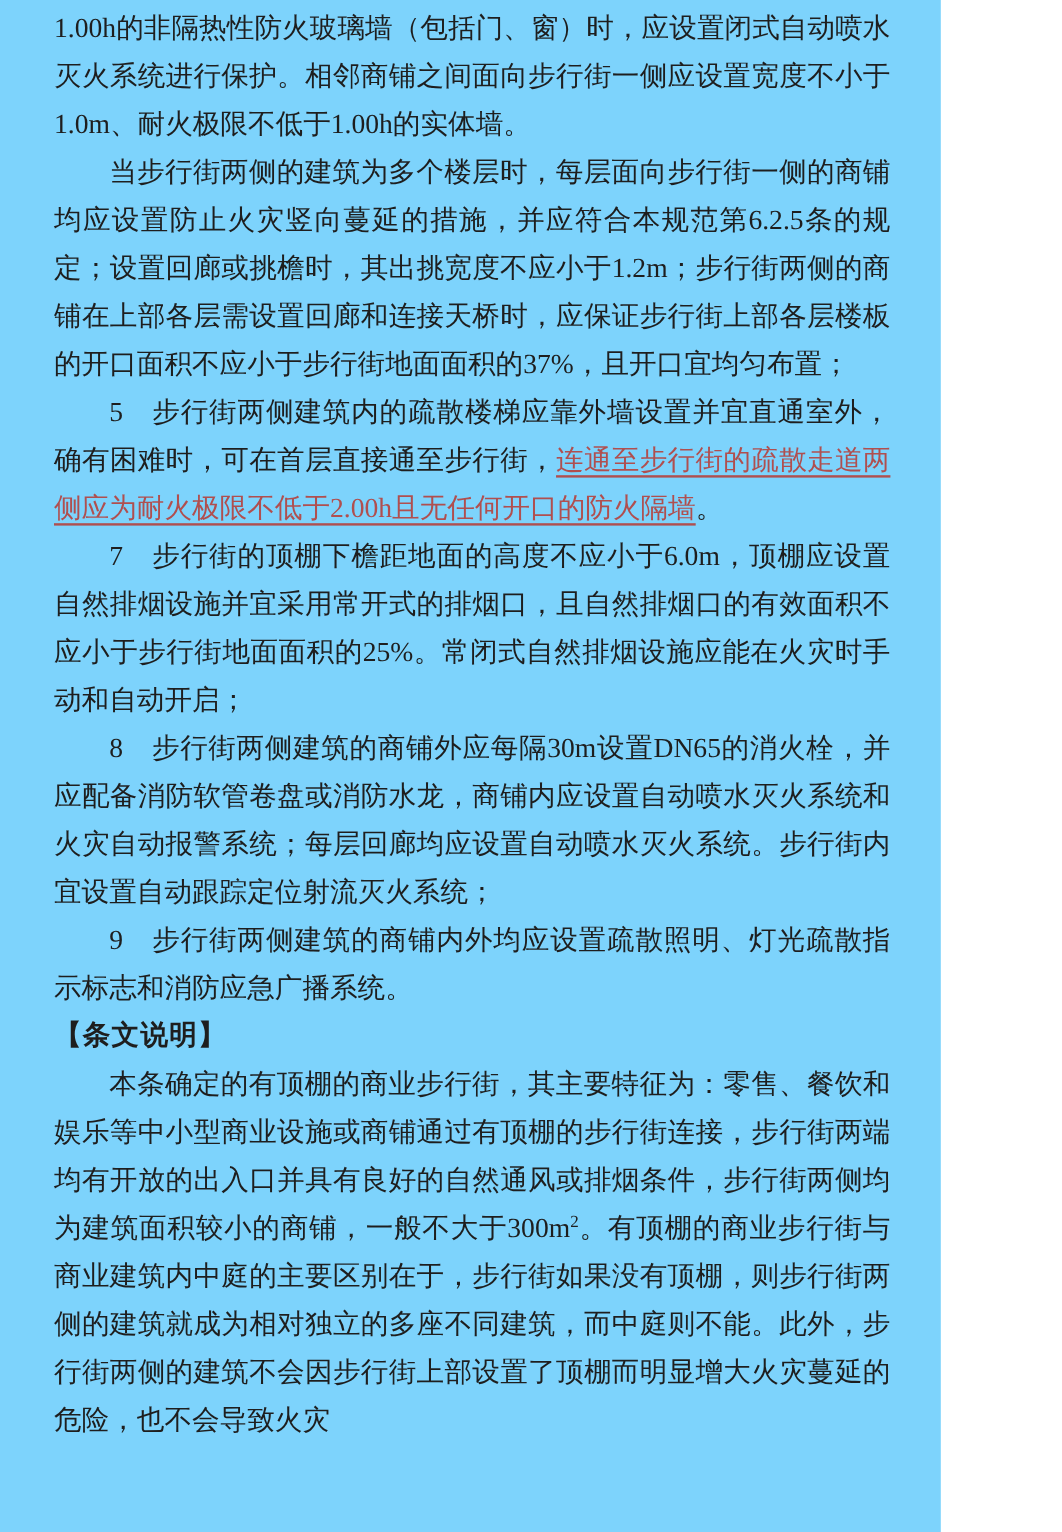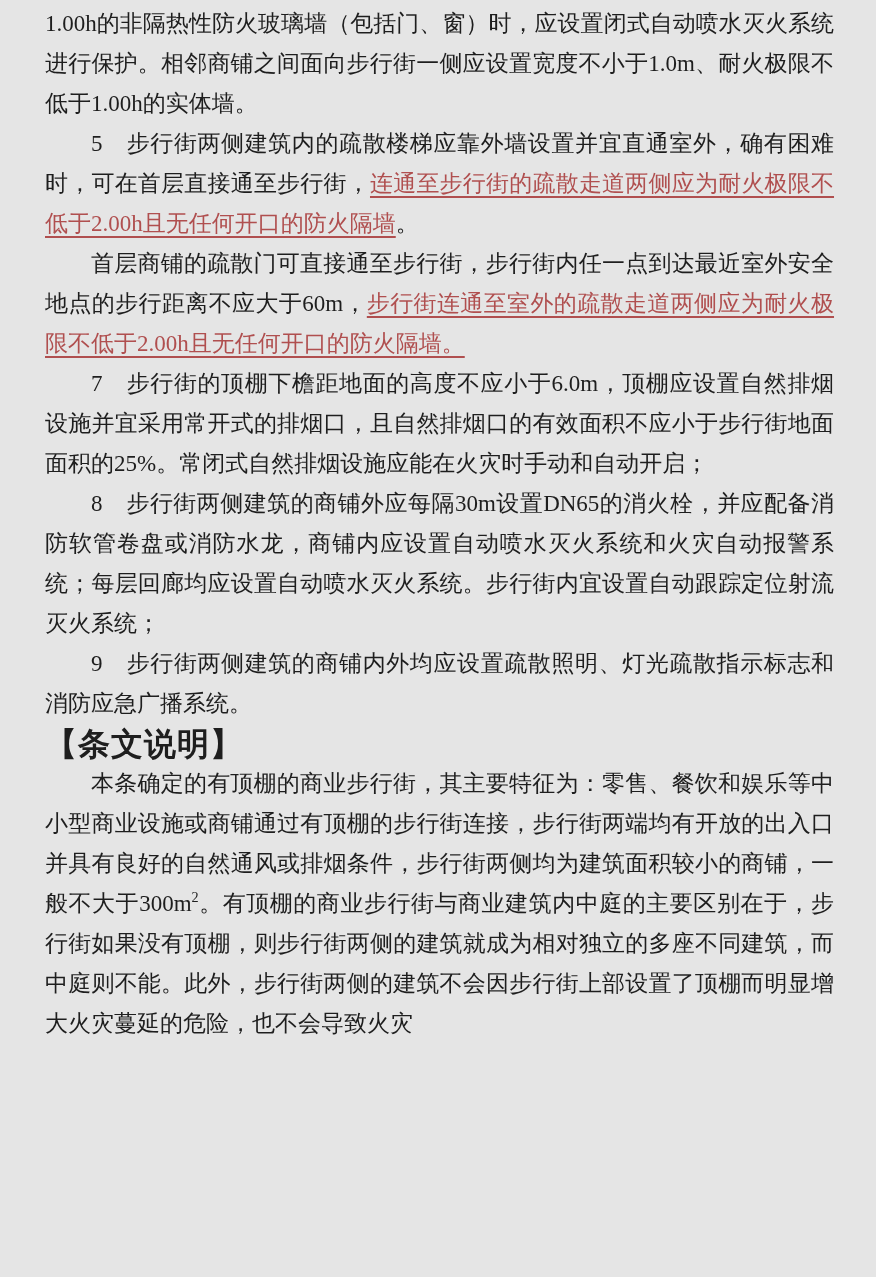--- a/index.html
+++ b/index.html
@@ -3,36 +3,36 @@
 <meta charset="utf-8">
 <style>
   html, body { margin: 0; padding: 0; }
   body {
     width: 885px; height: 1277px; overflow: hidden;
     background: #ffffff;
     position: relative;
   }
   .page {
     position: relative;
-    width: 876px; height: 1277px;
+    width: 784px; height: 1277px;
     box-sizing: border-box;
     padding: 4px 42px 0 45px;
-    background: #e5e5e5;
+    background: #7dd3fc;
     font-family: "Liberation Serif", "DejaVu Serif", serif;
     font-size: 23px;
     line-height: 40px;
     color: #1e1e1e;
   }
   .doc-body p { margin: 0; }
   p.body-para { text-align: justify; text-justify: inter-ideograph; }
   p.indent { text-indent: 2em; }
   p.heading {
-    font-family: Liberation Sans, sans-serif;
+    font-family: Liberation Mono, monospace;
     font-weight: 600;
-    font-size: 32px;
+    font-size: 23px;
     letter-spacing: 1px;
     text-align: left;
   }
   .seg-red {
     color: #b04f4f;
     text-decoration: underline;
     text-decoration-color: #b04f4f;
     text-decoration-thickness: 1.5px;
     text-underline-offset: 5px;
   }
@@ -48,22 +48,22 @@
   }
   
   .watermark { position: absolute; z-index: 5; }
 </style>
 </head>
 <body>
 
 <div class="page">
   <div class="doc-body">
       <p class="body-para"><span>1.00h的非隔热性防火玻璃墙（包括门、窗）时，应设置闭式自动喷水灭火系统进行保护。相邻商铺之间面向步行街一侧应设置宽度不小于1.0m、耐火极限不低于1.00h的实体墙。</span></p>
+      <p class="body-para indent"><span>当步行街两侧的建筑为多个楼层时，每层面向步行街一侧的商铺均应设置防止火灾竖向蔓延的措施，并应符合本规范第6.2.5条的规定；设置回廊或挑檐时，其出挑宽度不应小于1.2m；步行街两侧的商铺在上部各层需设置回廊和连接天桥时，应保证步行街上部各层楼板的开口面积不应小于步行街地面面积的37%，且开口宜均匀布置；</span></p>
       <p class="body-para indent"><span>5　步行街两侧建筑内的疏散楼梯应靠外墙设置并宜直通室外，确有困难时，可在首层直接通至步行街，</span><span class="seg-red">连通至步行街的疏散走道两侧应为耐火极限不低于2.00h且无任何开口的防火隔墙</span><span>。</span></p>
-      <p class="body-para indent"><span>首层商铺的疏散门可直接通至步行街，步行街内任一点到达最近室外安全地点的步行距离不应大于60m，</span><span class="seg-red">步行街连通至室外的疏散走道两侧应为耐火极限不低于2.00h且无任何开口的防火隔墙。</span></p>
       <p class="body-para indent"><span>7　步行街的顶棚下檐距地面的高度不应小于6.0m，顶棚应设置自然排烟设施并宜采用常开式的排烟口，且自然排烟口的有效面积不应小于步行街地面面积的25%。常闭式自然排烟设施应能在火灾时手动和自动开启；</span></p>
       <p class="body-para indent"><span>8　步行街两侧建筑的商铺外应每隔30m设置DN65的消火栓，并应配备消防软管卷盘或消防水龙，商铺内应设置自动喷水灭火系统和火灾自动报警系统；每层回廊均应设置自动喷水灭火系统。步行街内宜设置自动跟踪定位射流灭火系统；</span></p>
       <p class="body-para indent"><span>9　步行街两侧建筑的商铺内外均应设置疏散照明、灯光疏散指示标志和消防应急广播系统。</span></p>
       <p class="heading"><span>【条文说明】</span></p>
       <p class="body-para indent"><span>本条确定的有顶棚的商业步行街，其主要特征为：零售、餐饮和娱乐等中小型商业设施或商铺通过有顶棚的步行街连接，步行街两端均有开放的出入口并具有良好的自然通风或排烟条件，步行街两侧均为建筑面积较小的商铺，一般不大于300m</span><span class="seg-sup">2</span><span>。有顶棚的商业步行街与商业建筑内中庭的主要区别在于，步行街如果没有顶棚，则步行街两侧的建筑就成为相对独立的多座不同建筑，而中庭则不能。此外，步行街两侧的建筑不会因步行街上部设置了顶棚而明显增大火灾蔓延的危险，也不会导致火灾</span></p>
     </div>
 
   <div class="watermark">
     
     

